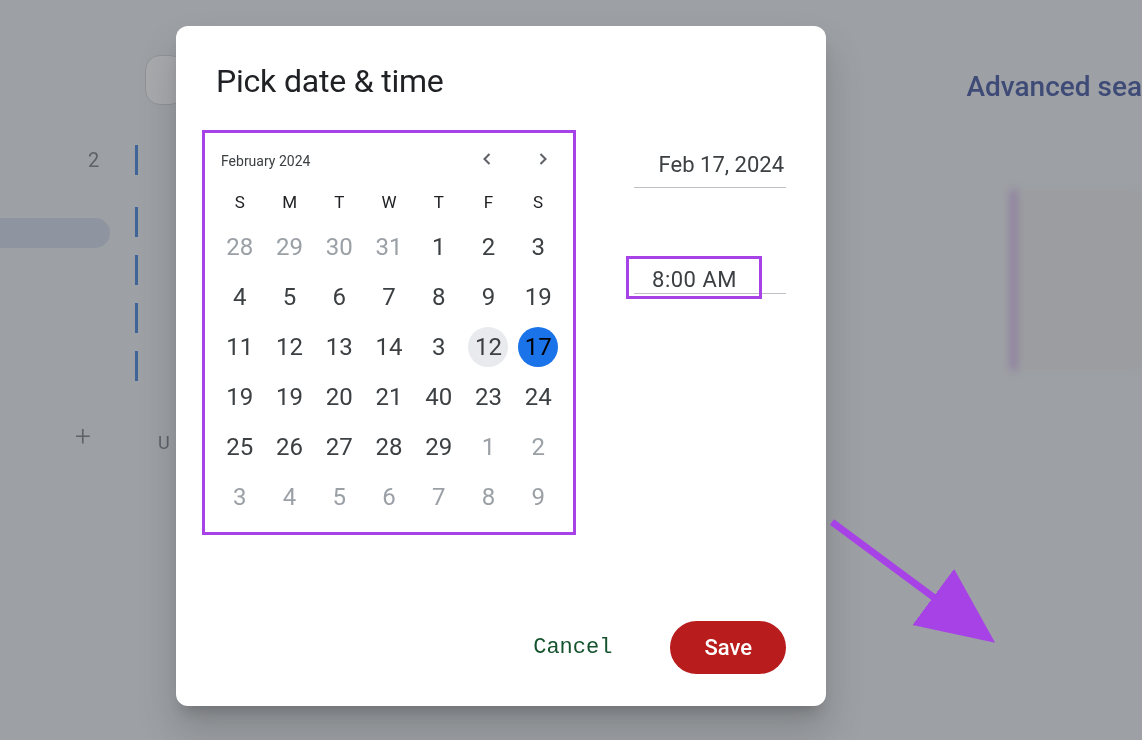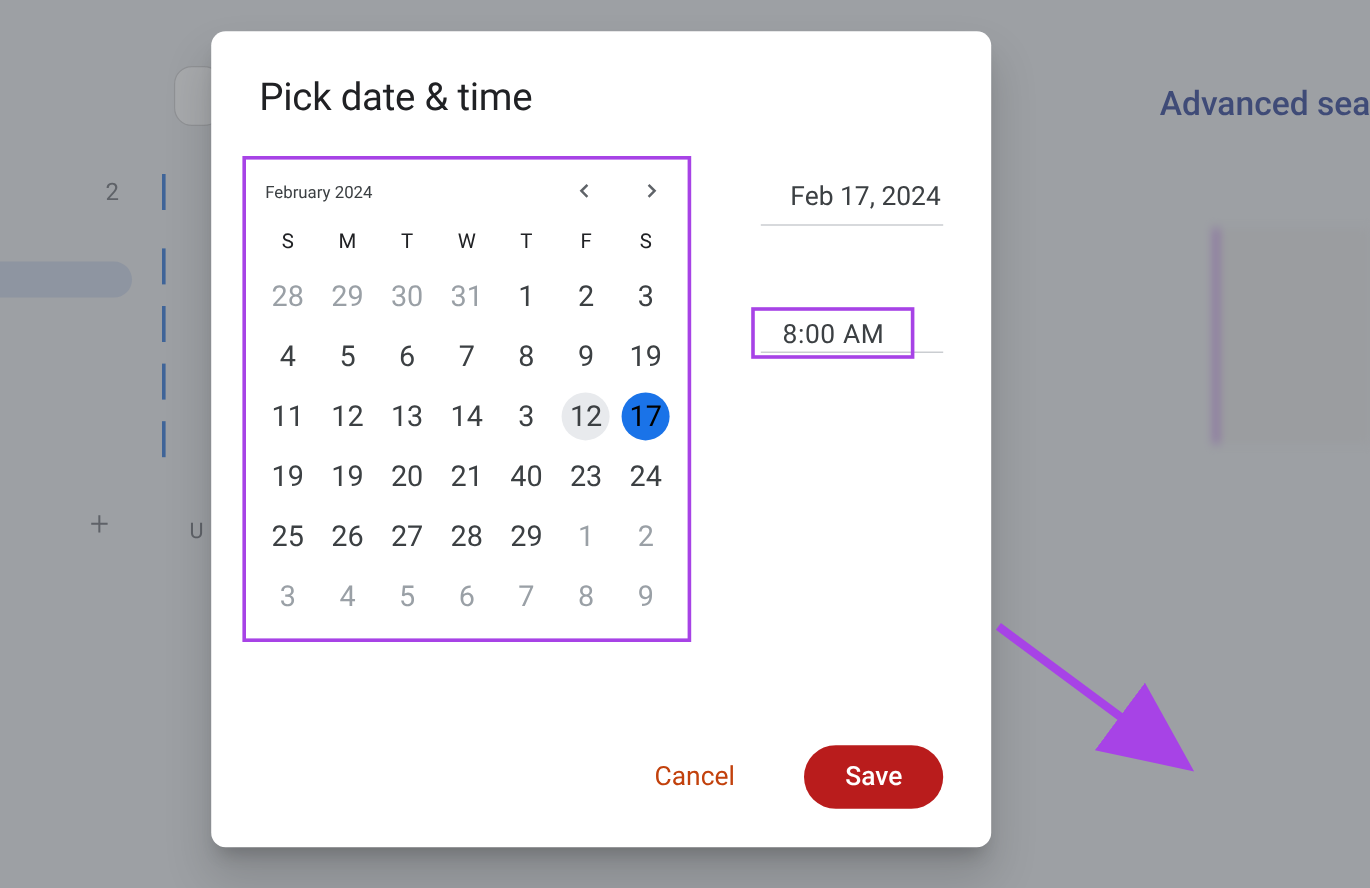--- a/index.html
+++ b/index.html
@@ -39,21 +39,21 @@
 
 .right { flex:1; padding-top:8px; }
 .date-in, .time-in { width:100%; border:0; border-bottom:1px solid #bdc1c6; font-size:22px; color:#3c4043; padding:6px 2px 10px; outline:none; background:transparent; font-family:inherit;text-align:right; }
 .time-wrap { display:inline-block; border:3px solid #a743e6; padding:6px 22px 2px 8px; margin-top:68px; margin-left:-8px; }
 .time-wrap input { border-bottom:0; padding:2px 0; width:100px; letter-spacing:.5px; }
 .time-under { height:1px; background:#bdc1c6; margin-top:-6px; width:100%; }
 
 
 .actions { position:absolute; bottom:32px; right:40px; display:flex; gap:24px; align-items:center; }
 .btn { border:0; font-size:22px; font-family:inherit; cursor:pointer; padding:14px 34px; border-radius:30px; }
-.btn.cancel { background:transparent; color:#c2410c; }
+.btn.cancel { background:transparent; color:#14532d;font-family:Liberation Mono, monospace; }
 .btn.save { background:#b91c1c; color:#fff; font-weight:500; }
 
 
 .arrow { position:absolute; pointer-events:none; }
 .arrow.a1 { left:656px; top:496px; }
 .arrow svg { overflow:visible; }
 </style>
 </head>
 <body>
 

